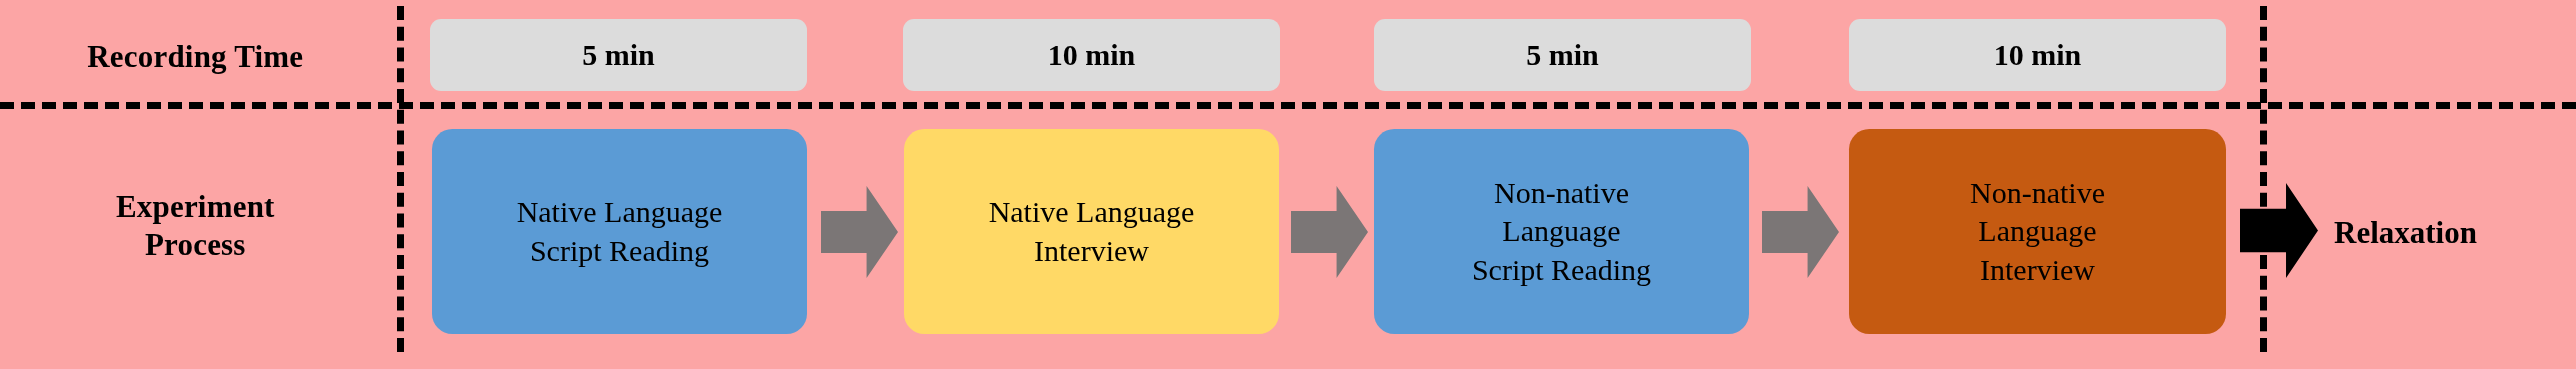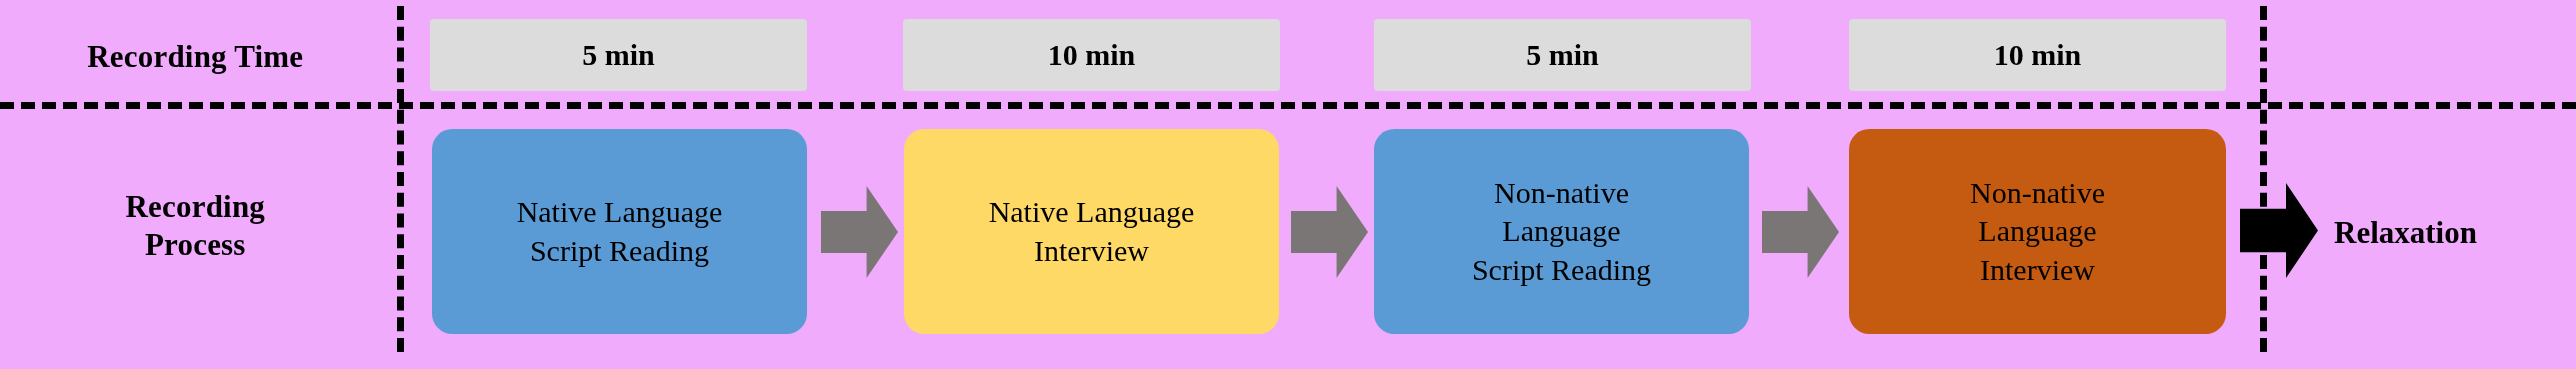--- a/index.html
+++ b/index.html
@@ -7,21 +7,21 @@
     padding: 0;
     background: #ffffff;
   }
   body {
     font-family: "Liberation Serif", "DejaVu Serif", serif;
   }
   #figure {
     position: relative;
     width: 2576px;
     height: 370px;
-    background: #f0abfc;
+    background: #fca5a5;
     overflow: hidden;
   }
 
   
   .v-dash {
     position: absolute;
     width: 0;
     border-left: 7px dashed #000000;
     z-index: 5;
   }
@@ -40,21 +40,21 @@
     color: #000000;
     line-height: 1.22;
     letter-spacing: 0.2px;
     white-space: pre-line;
   }
 
   
   .time-chip {
     position: absolute;
     background: #dcdcdc;
-    border-radius: 4px;
+    border-radius: 11px;
     display: flex;
     align-items: center;
     justify-content: center;
     font-weight: bold;
     font-size: 30px;
     color: #000000;
   }
 
   
   .proc-box {
@@ -95,21 +95,21 @@
 <div id="figure">
 
   <div class="h-dash" style="left:0px; top:102px; width:2576px;"></div>
 
   <div class="v-dash" style="left:397px; top:6.3px; height:346px;"></div>
 
   <div class="v-dash" style="left:2260px; top:6.3px; height:346px;"></div>
 
   <div class="row-label" style="left:7.8px; top:38px; width:375px; font-size:31px;">Recording Time</div>
 
-  <div class="row-label" style="left:7.8px; top:188px; width:375px; font-size:31px;">Recording
+  <div class="row-label" style="left:7.8px; top:188px; width:375px; font-size:31px;">Experiment
 Process</div>
 
   <div class="time-chip" style="left:430px; top:19px; width:377px; height:72px;">
     <span>5 min</span>
   </div>
 
   <div class="time-chip" style="left:903px; top:19px; width:377px; height:72px;">
     <span>10 min</span>
   </div>
 

